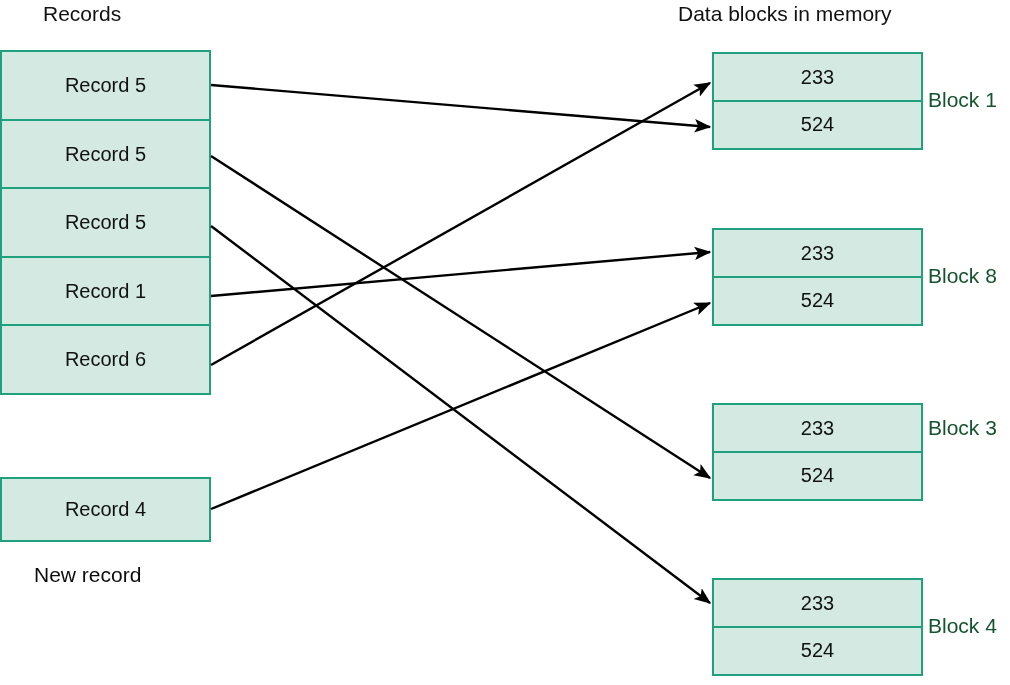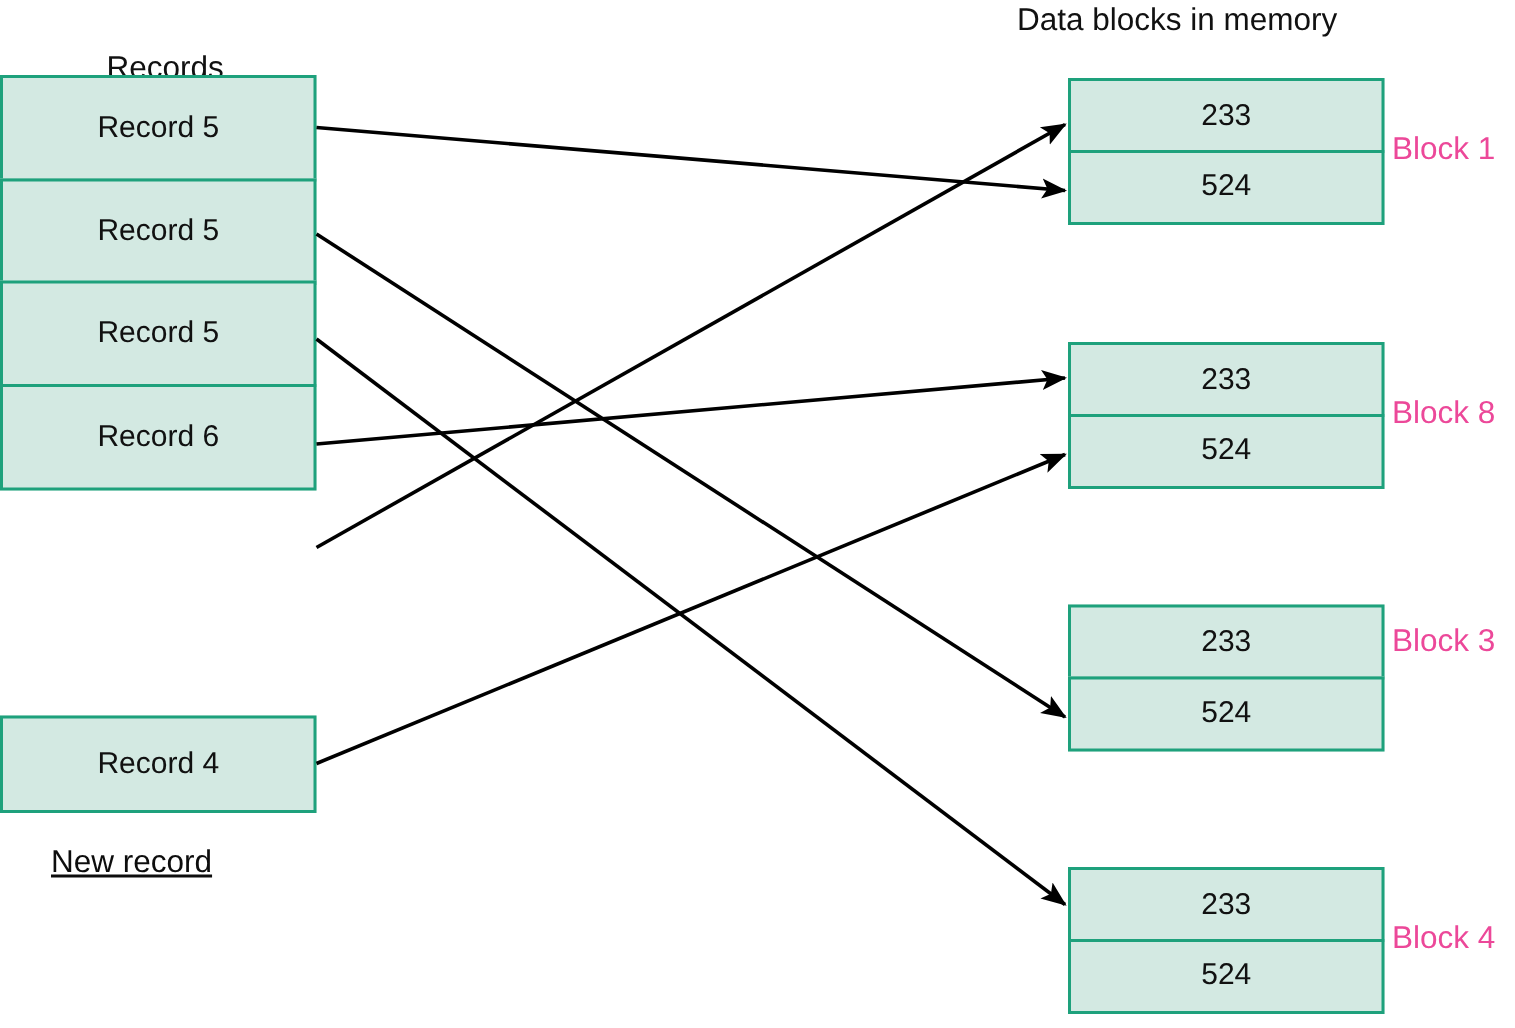--- a/index.html
+++ b/index.html
@@ -1,51 +1,51 @@
 <!DOCTYPE html>
 <html><head>
 <meta charset="utf-8">
 <style>
   html,body{margin:0;padding:0;background:#ffffff;}
   body{width:1010px;height:685px;font-family:"Liberation Sans",sans-serif;color:#0d0d0d;}
   #stage{position:relative;width:1010px;height:685px;overflow:hidden;background:#fff;}
 
   .hdr{position:absolute;font-size:21px;color:#111;white-space:nowrap;}
-  #records-title{left:71px;top:2px;margin-top:32px;}
+  #records-title{left:43px;top:2px;}
   #blocks-title{left:678px;top:2px;}
 
   .stack{position:absolute;box-sizing:border-box;}
   .cell{
     box-sizing:border-box;
     background:#d3e9e2;
     border:2.5px solid #1ea17c;
     display:flex;align-items:center;justify-content:center;
     font-size:20px;color:#111;
     margin-top:-2.5px;
   }
   .cell:first-child{margin-top:0;}
 
   
   #records-stack{left:0px;top:50px;width:211px;}
   #records-stack .cell{height:71px;width:211px;}
 
   #new-record-box{left:0px;top:477px;width:211px;}
   #new-record-box .cell{height:65px;width:211px;}
 
-  #new-record-label{position:absolute;left:34px;top:563px;font-size:21px;text-decoration:underline;}
+  #new-record-label{position:absolute;left:34px;top:563px;font-size:21px;}
 
   
   .block{width:225px;}
   .block .cell{height:50px;width:211px;}
   #block1{position:absolute;left:712px;top:52px;}
   #block2{position:absolute;left:712px;top:228px;}
   #block3{position:absolute;left:712px;top:403px;}
   #block4{position:absolute;left:712px;top:578px;}
 
-  .blabel{position:absolute;font-size:21px;white-space:nowrap;color:#ec4899;}
+  .blabel{position:absolute;font-size:21px;white-space:nowrap;color:#14532d;}
   #block1-label{left:928px;top:88px;}
   #block2-label{left:928px;top:264px;}
   #block3-label{left:928px;top:416px;}
   #block4-label{left:928px;top:614px;}
 
   #arrows{position:absolute;left:0;top:0;width:1010px;height:685px;pointer-events:none;}
 </style>
 </head>
 <body>
 
@@ -56,20 +56,23 @@
 
   <div class="stack" id="records-stack">
     <div class="cell">
       <span>Record 5</span>
     </div>
     <div class="cell">
       <span>Record 5</span>
     </div>
     <div class="cell">
       <span>Record 5</span>
+    </div>
+    <div class="cell">
+      <span>Record 1</span>
     </div>
     <div class="cell">
       <span>Record 6</span>
     </div>
   </div>
 
   <div class="stack" id="new-record-box">
     <div class="cell">
       <span>Record 4</span>
     </div>

